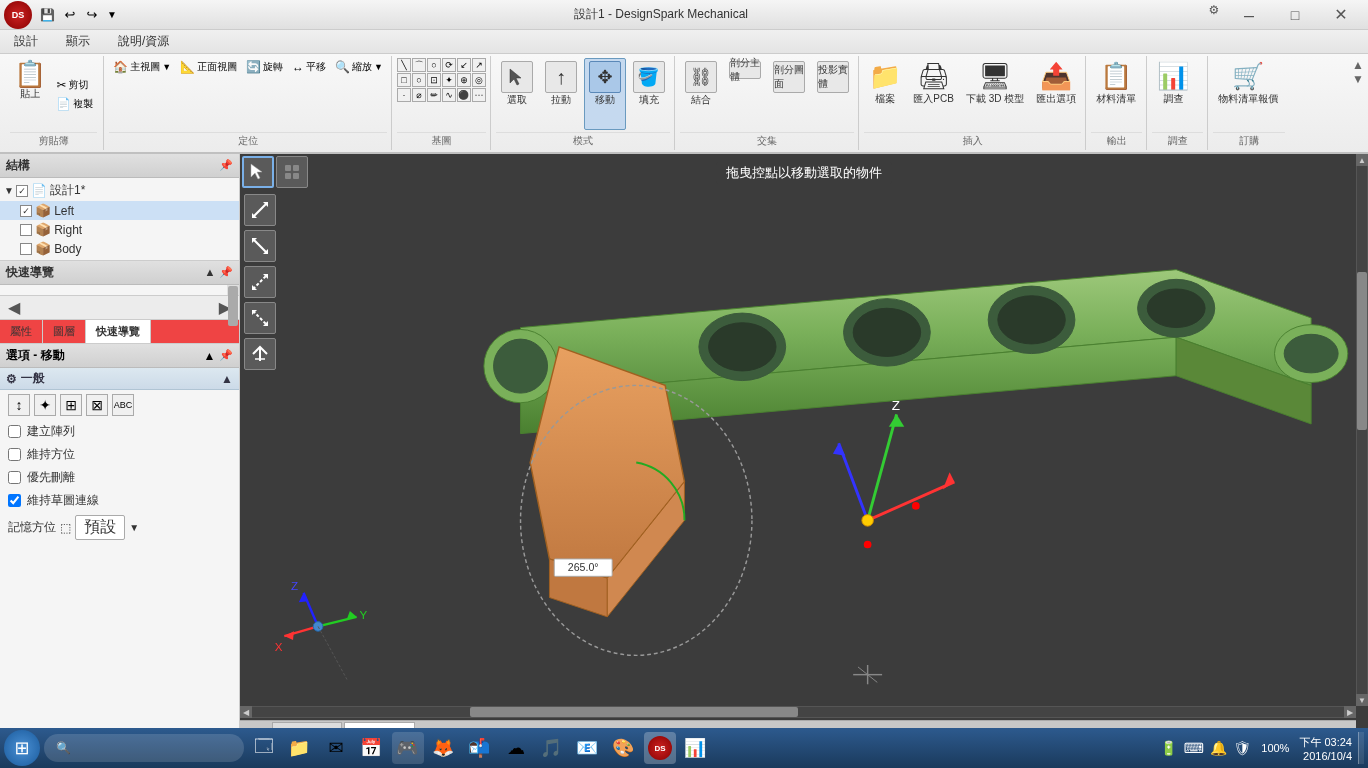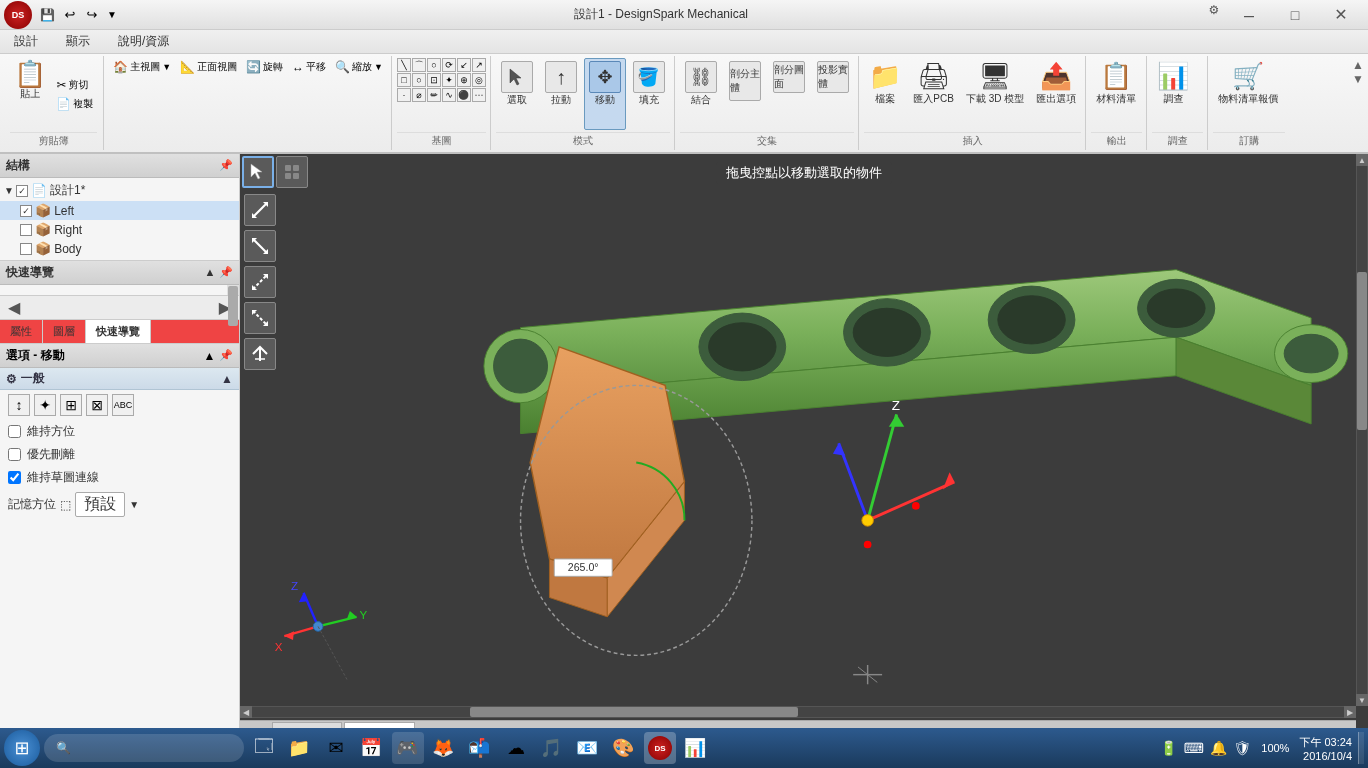--- a/index.html
+++ b/index.html
@@ -159,20 +159,21 @@
         <div style="display:flex;align-items:center;gap:2px;cursor:pointer;padding:1px 3px;border-radius:2px;border:1px solid transparent;font-size:10px;">
             <span style="font-size:12px;">↔</span>
             <span>平移</span>
           </div>
         <div style="display:flex;align-items:center;gap:2px;cursor:pointer;padding:1px 3px;border-radius:2px;border:1px solid transparent;font-size:10px;">
             <span style="font-size:12px;">🔍</span>
             <span>縮放</span>
             <span style="font-size:9px;">▼</span>
           </div>
       </div>
+      <div style="font-size:10px;color:#666;text-align:center;border-top:1px solid #ddd;padding-top:1px;margin-top:2px;">定位</div>
     </div>
 
     <div style="display:flex;flex-direction:column;border-right:1px solid #ccc;padding:2px 4px;min-width:90px;">
       <div style="display:flex;flex:1;gap:1px;flex-wrap:wrap;align-content:flex-start;">
 
         <div style="display:grid;grid-template-columns:repeat(6,14px);gap:1px;">
           <div style="width:14px;height:14px;border:1px solid #aaa;background:#f0f0f0;cursor:pointer;display:flex;align-items:center;justify-content:center;font-size:9px;">╲</div>
           <div style="width:14px;height:14px;border:1px solid #aaa;background:#f0f0f0;cursor:pointer;display:flex;align-items:center;justify-content:center;font-size:9px;">⌒</div>
           <div style="width:14px;height:14px;border:1px solid #aaa;background:#f0f0f0;cursor:pointer;display:flex;align-items:center;justify-content:center;font-size:9px;">○</div>
           <div style="width:14px;height:14px;border:1px solid #aaa;background:#f0f0f0;cursor:pointer;display:flex;align-items:center;justify-content:center;font-size:9px;">⟳</div>
@@ -221,21 +222,21 @@
       <div style="font-size:10px;color:#666;text-align:center;border-top:1px solid #ddd;padding-top:1px;margin-top:2px;">模式</div>
     </div>
 
     <div style="display:flex;flex-direction:column;border-right:1px solid #ccc;padding:2px 4px;min-width:180px;">
       <div style="display:flex;flex:1;gap:2px;">
         <div style="display:flex;flex-direction:column;align-items:center;cursor:pointer;padding:2px 4px;border-radius:2px;border:1px solid transparent;min-width:36px;font-size:10px;color:#333;">
           <div style="width:32px;height:32px;background:#e8e8e8;border:1px solid #aaa;display:flex;align-items:center;justify-content:center;border-radius:2px;font-size:18px;">⛓</div>
           <span>結合</span>
         </div>
         <div style="display:flex;flex-direction:column;align-items:center;cursor:pointer;padding:2px 4px;border-radius:2px;border:1px solid transparent;font-size:10px;color:#333;min-width:36px;">
-          <div style="width:32px;height:40px;background:#e8e8e8;border:1px solid #aaa;display:flex;align-items:center;justify-content:center;border-radius:2px;font-size:10px;">剖分主體</div>
+          <div style="width:32px;height:18px;background:#e8e8e8;border:1px solid #aaa;display:flex;align-items:center;justify-content:center;border-radius:2px;font-size:10px;">剖分主體</div>
           <span></span>
         </div>
         <div style="display:flex;flex-direction:column;align-items:center;cursor:pointer;padding:2px 4px;border-radius:2px;border:1px solid transparent;font-size:10px;color:#333;min-width:36px;">
           <div style="width:32px;height:32px;background:#e8e8e8;border:1px solid #aaa;display:flex;align-items:center;justify-content:center;border-radius:2px;font-size:10px;">剖分圖面</div>
           <span></span>
         </div>
         <div style="display:flex;flex-direction:column;align-items:center;cursor:pointer;padding:2px 4px;border-radius:2px;border:1px solid transparent;font-size:10px;color:#333;min-width:36px;">
           <div style="width:32px;height:32px;background:#e8e8e8;border:1px solid #aaa;display:flex;align-items:center;justify-content:center;border-radius:2px;font-size:10px;">投影實體</div>
           <span></span>
         </div>
@@ -387,20 +388,24 @@
     </div>
 
     <div style="display:flex;gap:4px;padding:4px 8px;">
       <div style="width:22px;height:22px;border:1px solid #aaa;background:#f0f0f0;display:flex;align-items:center;justify-content:center;cursor:pointer;font-size:14px;">↕</div>
       <div style="width:22px;height:22px;border:1px solid #aaa;background:#f0f0f0;display:flex;align-items:center;justify-content:center;cursor:pointer;font-size:14px;">✦</div>
       <div style="width:22px;height:22px;border:1px solid #aaa;background:#f0f0f0;display:flex;align-items:center;justify-content:center;cursor:pointer;font-size:14px;">⊞</div>
       <div style="width:22px;height:22px;border:1px solid #aaa;background:#f0f0f0;display:flex;align-items:center;justify-content:center;cursor:pointer;font-size:14px;">⊠</div>
       <div style="width:22px;height:22px;border:1px solid #aaa;background:#f0f0f0;display:flex;align-items:center;justify-content:center;cursor:pointer;font-size:9px;">ABC</div>
     </div>
 
+    <div style="display:flex;align-items:center;padding:3px 8px;font-size:12px;color:#333;">
+      <input type="checkbox" style="margin-right: 6px;">
+      <span>建立陣列</span>
+    </div>
     <div style="display:flex;align-items:center;padding:3px 8px;font-size:12px;color:#333;">
       <input type="checkbox" style="margin-right: 6px;">
       <span>維持方位</span>
     </div>
     <div style="display:flex;align-items:center;padding:3px 8px;font-size:12px;color:#333;">
       <input type="checkbox" style="margin-right: 6px;">
       <span>優先刪離</span>
     </div>
     <div style="display:flex;align-items:center;padding:3px 8px;font-size:12px;color:#333;">
       <input type="checkbox" checked="" style="margin-right: 6px;">

